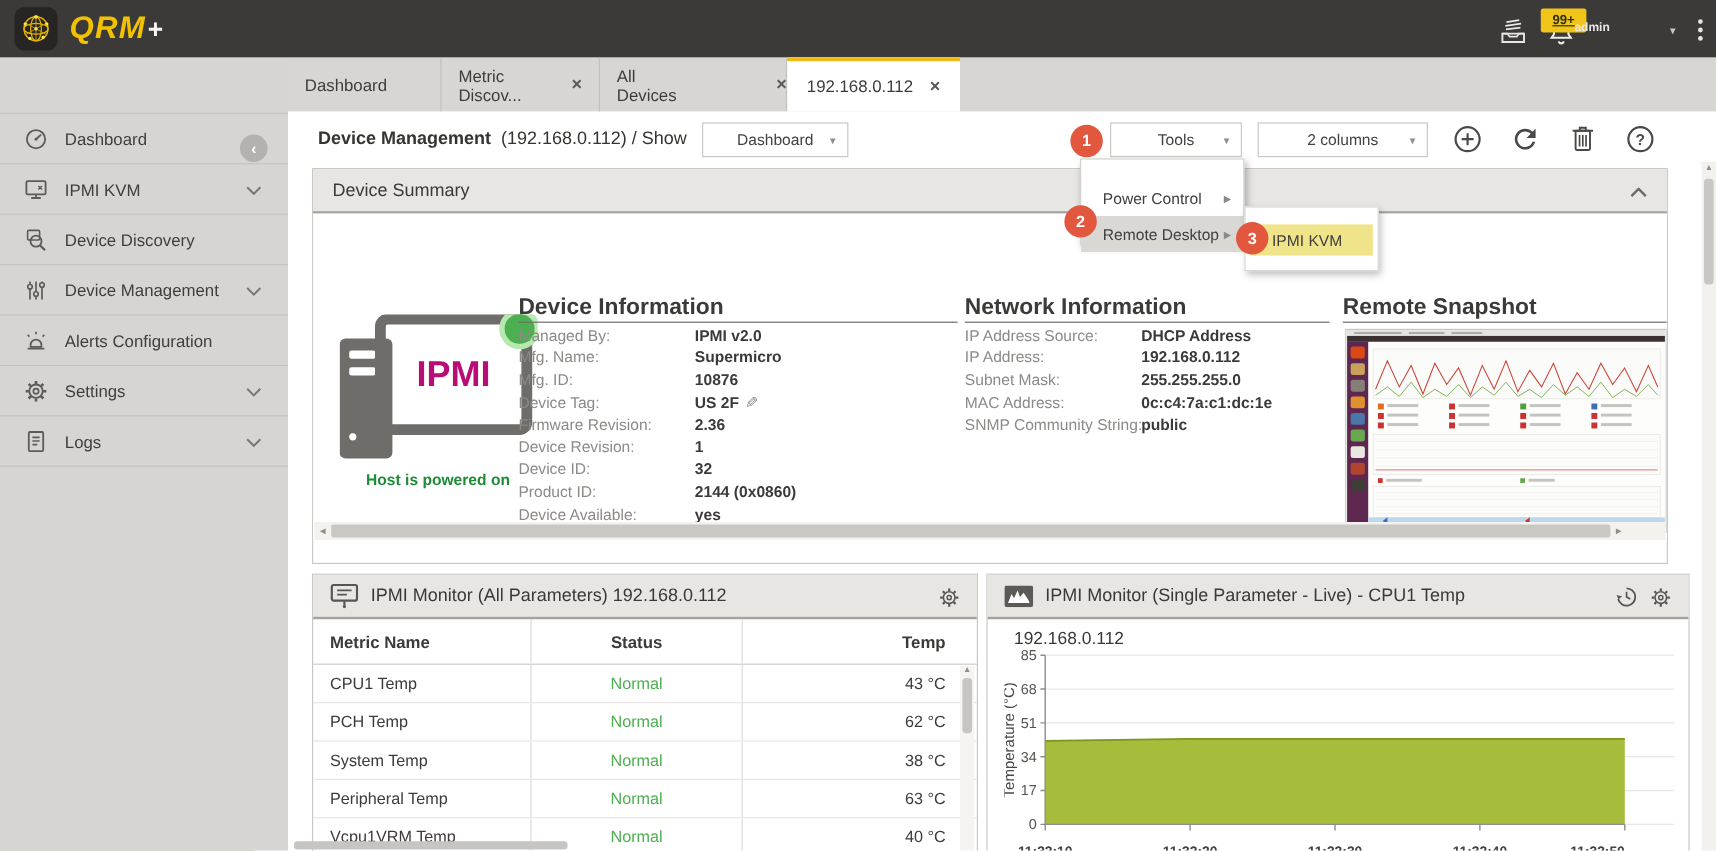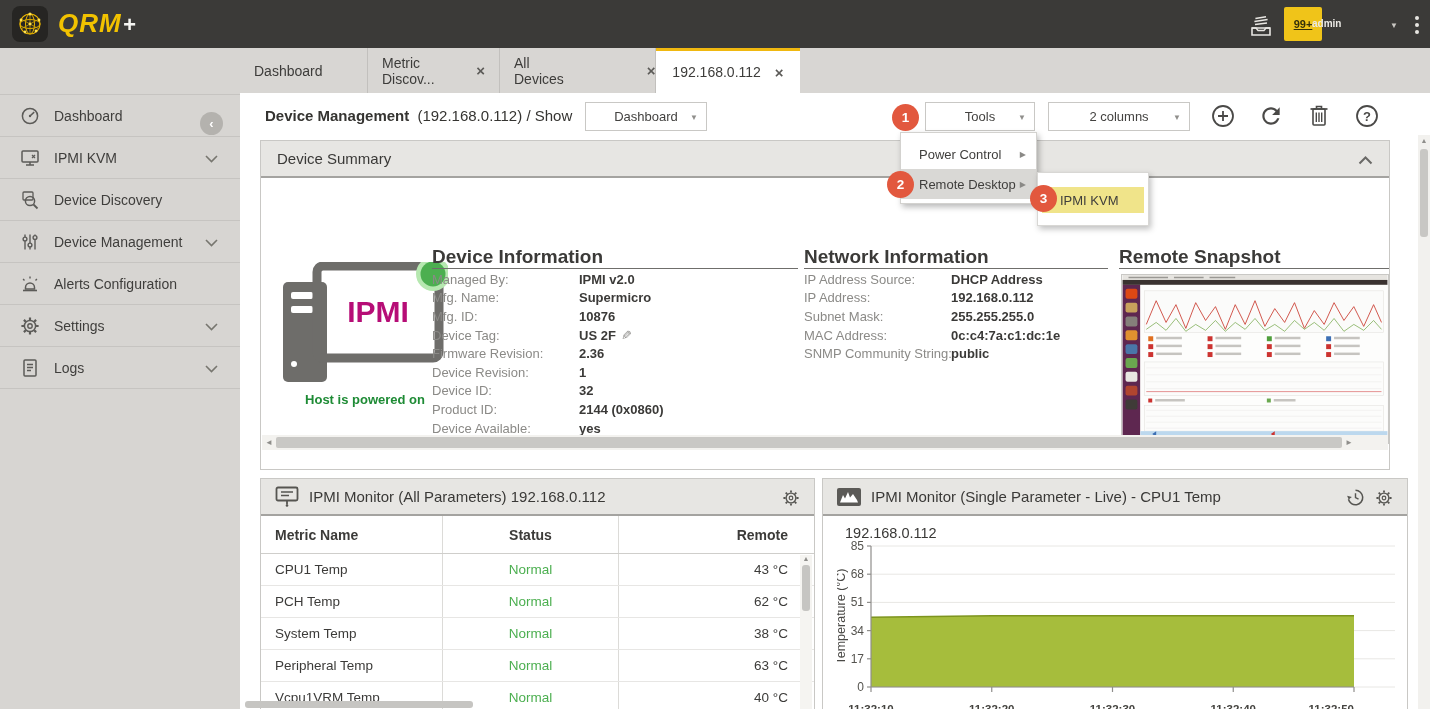--- a/index.html
+++ b/index.html
@@ -5,21 +5,21 @@
   html,body{margin:0;padding:0;background:#fff;}
   *{box-sizing:border-box;font-family:"Liberation Sans",sans-serif;}
   #app{position:relative;width:1430px;height:709px;overflow:hidden;background:#fff;}
 
   
   .topbar{position:absolute;left:0;top:0;width:1430px;height:48px;background:#3b3a38;}
   .logo-box{position:absolute;left:12px;top:6px;width:36px;height:36px;background:#262523;border-radius:8px;display:flex;align-items:center;justify-content:center;}
   .logo-text{position:absolute;left:58px;top:8px;font-size:26px;font-style:italic;font-weight:bold;color:#f2c200;letter-spacing:1px;}
   .logo-plus{color:#f5f5f2;font-size:22px;font-style:italic;font-weight:bold;margin-left:1px;}
   .tb-icon{position:absolute;top:13px;width:26px;height:26px;}
-  .badge{position:absolute;left:1284px;top:7px;width:38px;height:34px;background:#f0c419;color:#33300a;font-size:11px;font-weight:bold;display:flex;align-items:center;justify-content:center;border-radius:2px;text-decoration:underline;}
+  .badge{position:absolute;left:1284px;top:7px;width:38px;height:20px;background:#f0c419;color:#33300a;font-size:11px;font-weight:bold;display:flex;align-items:center;justify-content:center;border-radius:2px;text-decoration:underline;}
   .admin{position:absolute;left:1312px;top:18px;color:#eceae6;font-size:10px;font-weight:bold;}
   .admin-caret{position:absolute;left:1390px;top:21px;color:#c9c7c3;font-size:8px;}
   .kebab{position:absolute;left:1410px;top:14px;width:14px;height:22px;display:flex;flex-direction:column;align-items:center;justify-content:space-between;padding:2px 0;}
   .kebab i{width:4px;height:4px;border-radius:50%;background:#e7e5e1;}
 
   
   .sidebar{position:absolute;left:0;top:48px;width:240px;height:661px;background:#d7d5d2;}
   .collapse-btn{position:absolute;left:200px;top:64px;width:23px;height:23px;border-radius:50%;background:#b4b2ae;color:#fff;display:flex;align-items:center;justify-content:center;font-size:13px;font-weight:bold;}
   .side-items{position:absolute;left:0;top:46px;width:240px;border-top:1px solid #c6c4c1;}
   .side-item{position:relative;height:42px;border-bottom:1px solid #c6c4c1;display:flex;align-items:center;padding-left:20px;}
@@ -420,21 +420,21 @@
 
       <div class="hscroll" style="width:1126px;">
         <span class="arr">◄</span>
         <span class="thumb" style="width:1066px;"></span>
         <span class="arr">►</span>
       </div>
     </div>
   </div>
 
   <div class="menu">
-    <div class="menu-item" style="margin-top:6px;">
+    <div class="menu-item" style="margin-top:17px;">
       <span>Power Control</span>
       <span class="sub-arr">▶</span>
     </div>
     <div class="menu-item hl">
       <span>Remote Desktop</span>
       <span class="sub-arr">▶</span>
     </div>
   </div>
   <div class="submenu">
     <div class="submenu-item">
@@ -457,21 +457,21 @@
       <svg style="position:absolute;right:14px;top:10px;" width="18" height="18" viewBox="0 0 20 20">
         <circle cx="10" cy="10" r="5.4" fill="none" stroke="#565551" stroke-width="1.5"></circle>
         <circle cx="10" cy="10" r="2" fill="none" stroke="#565551" stroke-width="1.3"></circle>
         <path d="M16,10 h2.4 M14.2,14.2 l1.7,1.7 M10,16 v2.4 M5.8,14.2 l-1.7,1.7 M4,10 h-2.4 M5.8,5.8 l-1.7,-1.7 M10,4 v-2.4 M14.2,5.8 l1.7,-1.7" stroke="#565551" stroke-width="2"></path>
       </svg>
     </div>
 
     <div class="thead">
       <div class="c-m">Metric Name</div>
       <div class="c-s">Status</div>
-      <div class="c-v">Remote</div>
+      <div class="c-v">Temp</div>
     </div>
     <div class="trow">
       <div class="c-m">CPU1 Temp</div>
       <div class="c-s">Normal</div>
       <div class="c-v">43 °C</div>
     </div>
     <div class="trow">
       <div class="c-m">PCH Temp</div>
       <div class="c-s">Normal</div>
       <div class="c-v">62 °C</div>

